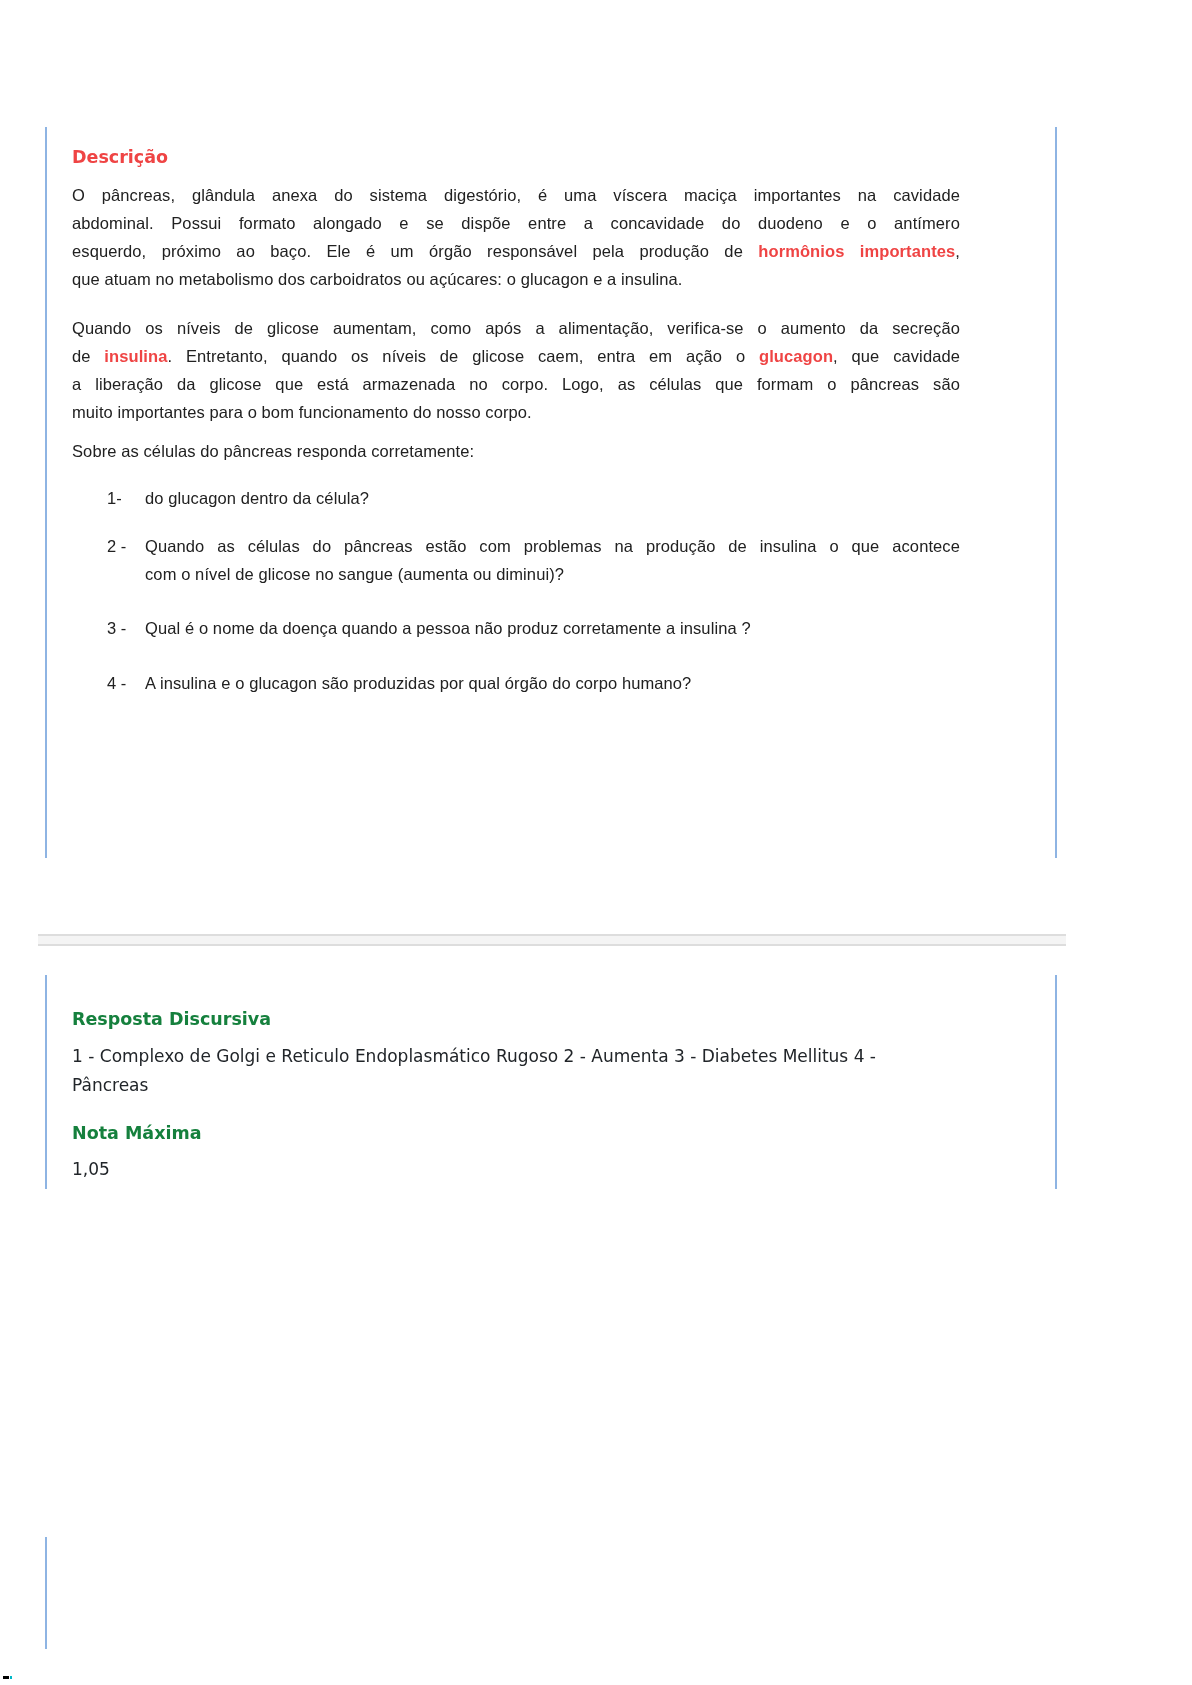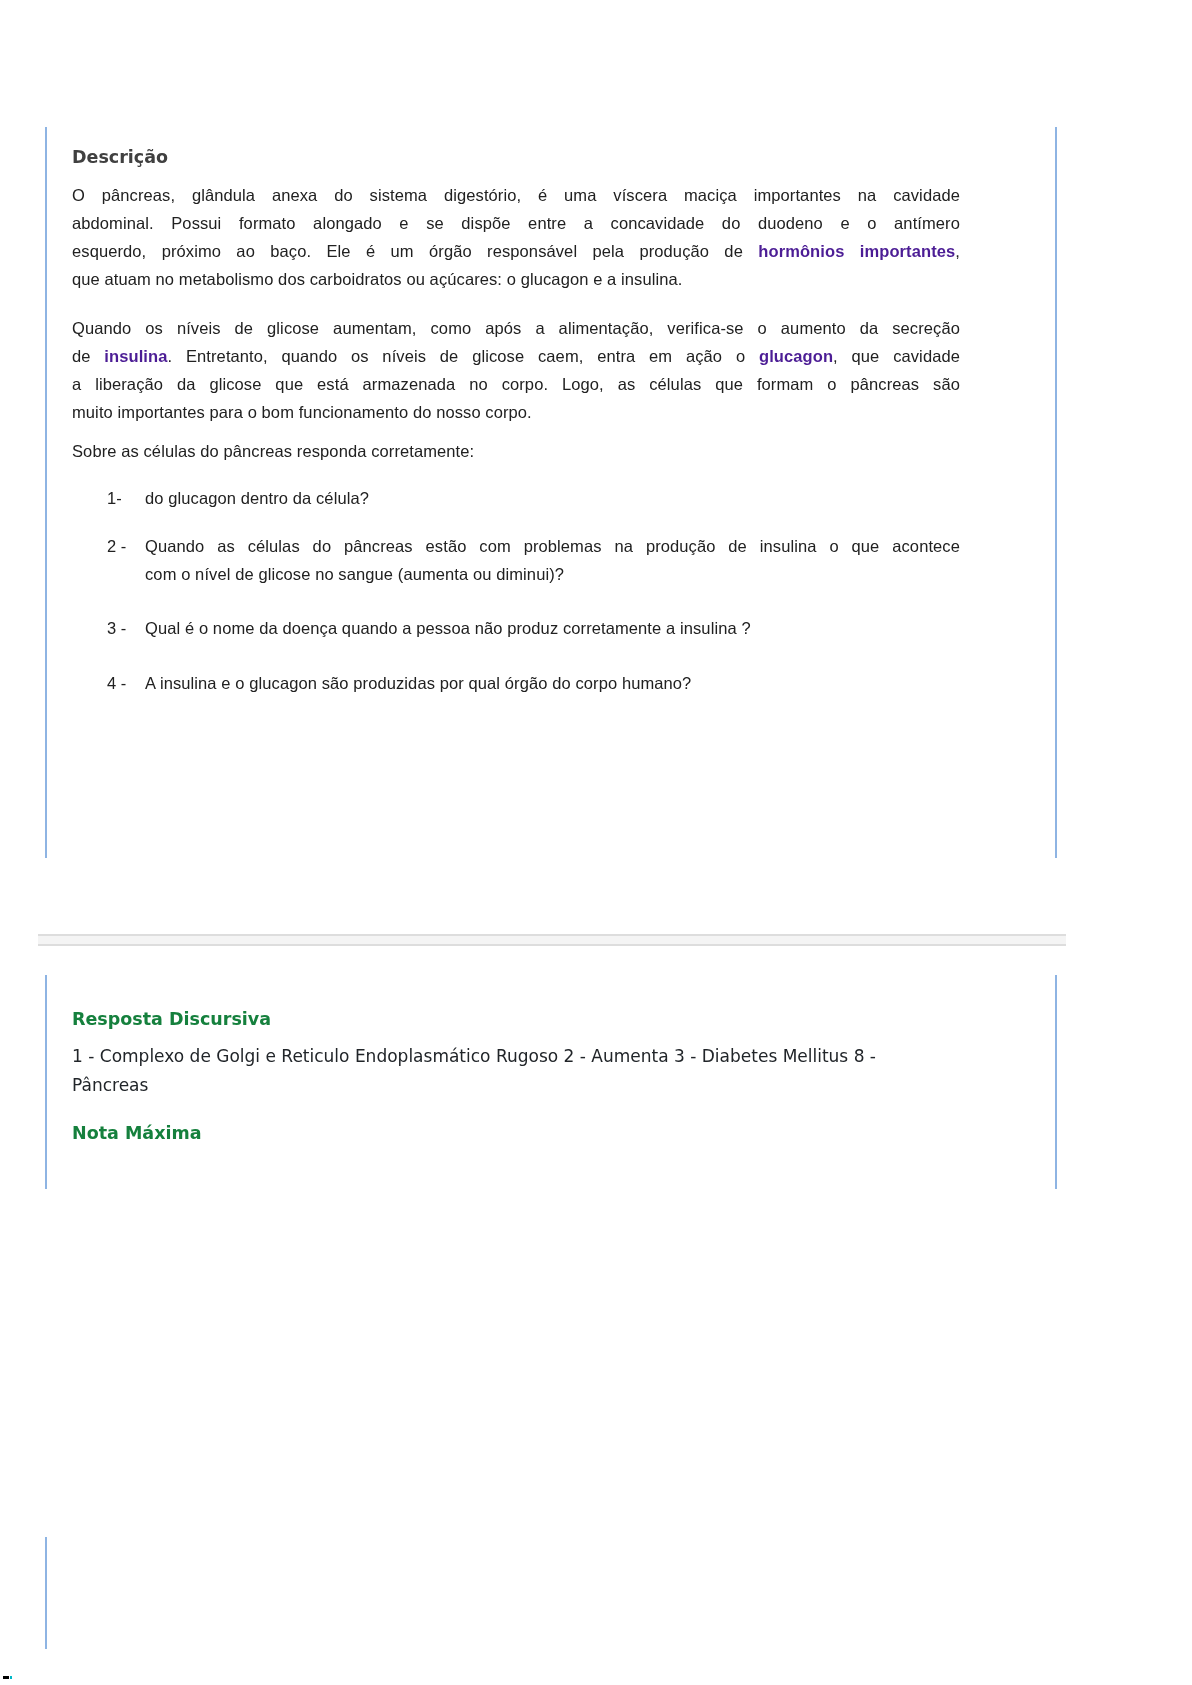--- a/index.html
+++ b/index.html
@@ -20,37 +20,37 @@
     background: #ffffff;
   }
   .card-desc { top: 127px; height: 731px; padding: 19px 95px 0 25px; }
   .card-answer { top: 975px; height: 214px; padding: 33px 45px 0 25px; }
 
   .h {
     font-family: "DejaVu Sans", sans-serif;
     font-weight: bold;
     font-size: 17.5px;
     line-height: 22px;
-    color: #404040;
+    color: #ef4444;
     margin: 0;
   }
   .sec2-h { color: #15803d; }
 
   .para { margin: 0; }
   .p1 { margin-top: 13px; }
   .p2 { margin-top: 21px; }
   .ln {
     font-size: 16.5px;
     line-height: 28px;
     color: #212121;
     letter-spacing: 0.1px;
   }
   .j { text-align: justify; text-align-last: justify; }
   .last { text-align: left; text-align-last: left; }
-  .ln b { color: #4c1d95; }
+  .ln b { color: #ef4444; }
 
   .intro { margin-top: 11px; }
 
   .qlist { list-style: none; margin: 19px 0 0 0; padding: 0 0 0 35px; }
   .q { display: flex; align-items: flex-start; }
   .q + .q { margin-top: 20px; }
   .q3 { margin-top: 26px !important; }
   .q4 { margin-top: 27px !important; }
   .qnum { flex: 0 0 38px; font-size: 16.5px; line-height: 28px; color: #212121; }
   .qtext { flex: 1 1 auto; min-width: 0; }
@@ -142,20 +142,21 @@
         <div class="ln last">A insulina e o glucagon são produzidas por qual órgão do corpo humano?</div>
       </div>
     </li>
   </ol>
 </section>
 
 <div class="divider"></div>
 
 <section class="card card-answer">
   <h2 class="h sec2-h">Resposta Discursiva</h2>
-  <div class="ans-line ans-first">1 - Complexo de Golgi e Reticulo Endoplasmático Rugoso 2 - Aumenta 3 - Diabetes Mellitus 8 -</div>
+  <div class="ans-line ans-first">1 - Complexo de Golgi e Reticulo Endoplasmático Rugoso 2 - Aumenta 3 - Diabetes Mellitus 4 -</div>
   <div class="ans-line">Pâncreas</div>
   <h2 class="h sec2-h nota-h">Nota Máxima</h2>
+  <div class="ans-line nota-v">1,05</div>
 </section>
 
 <div class="stub-line"></div>
 <div class="artifact-dash"></div>
 <div class="artifact-dot"></div>
 
 </body></html>

